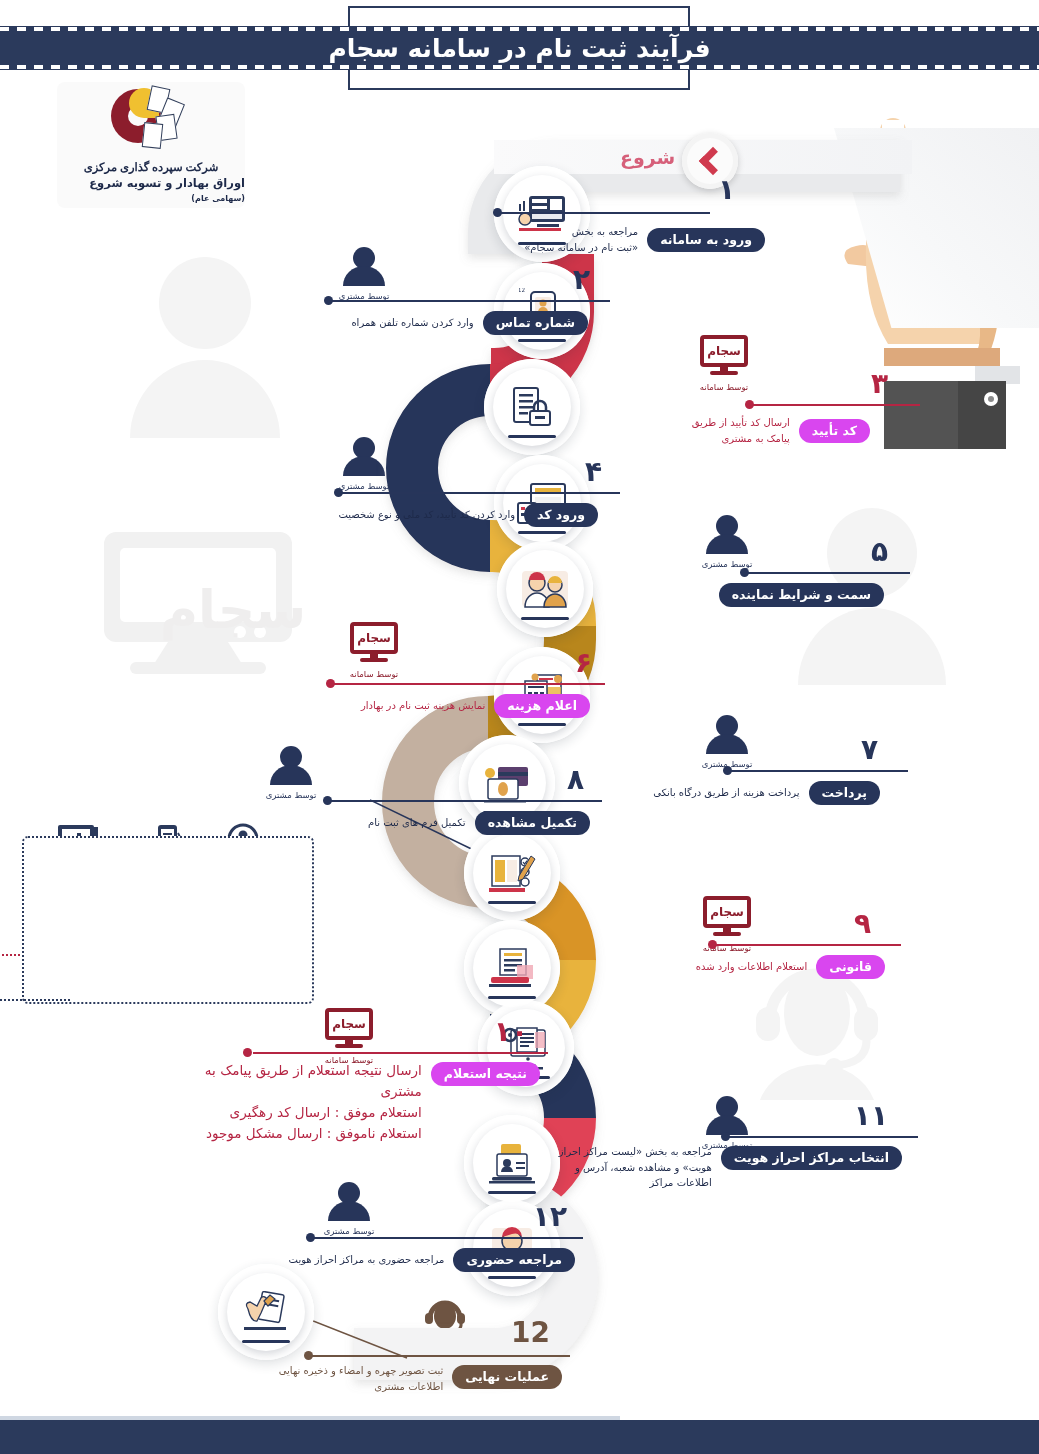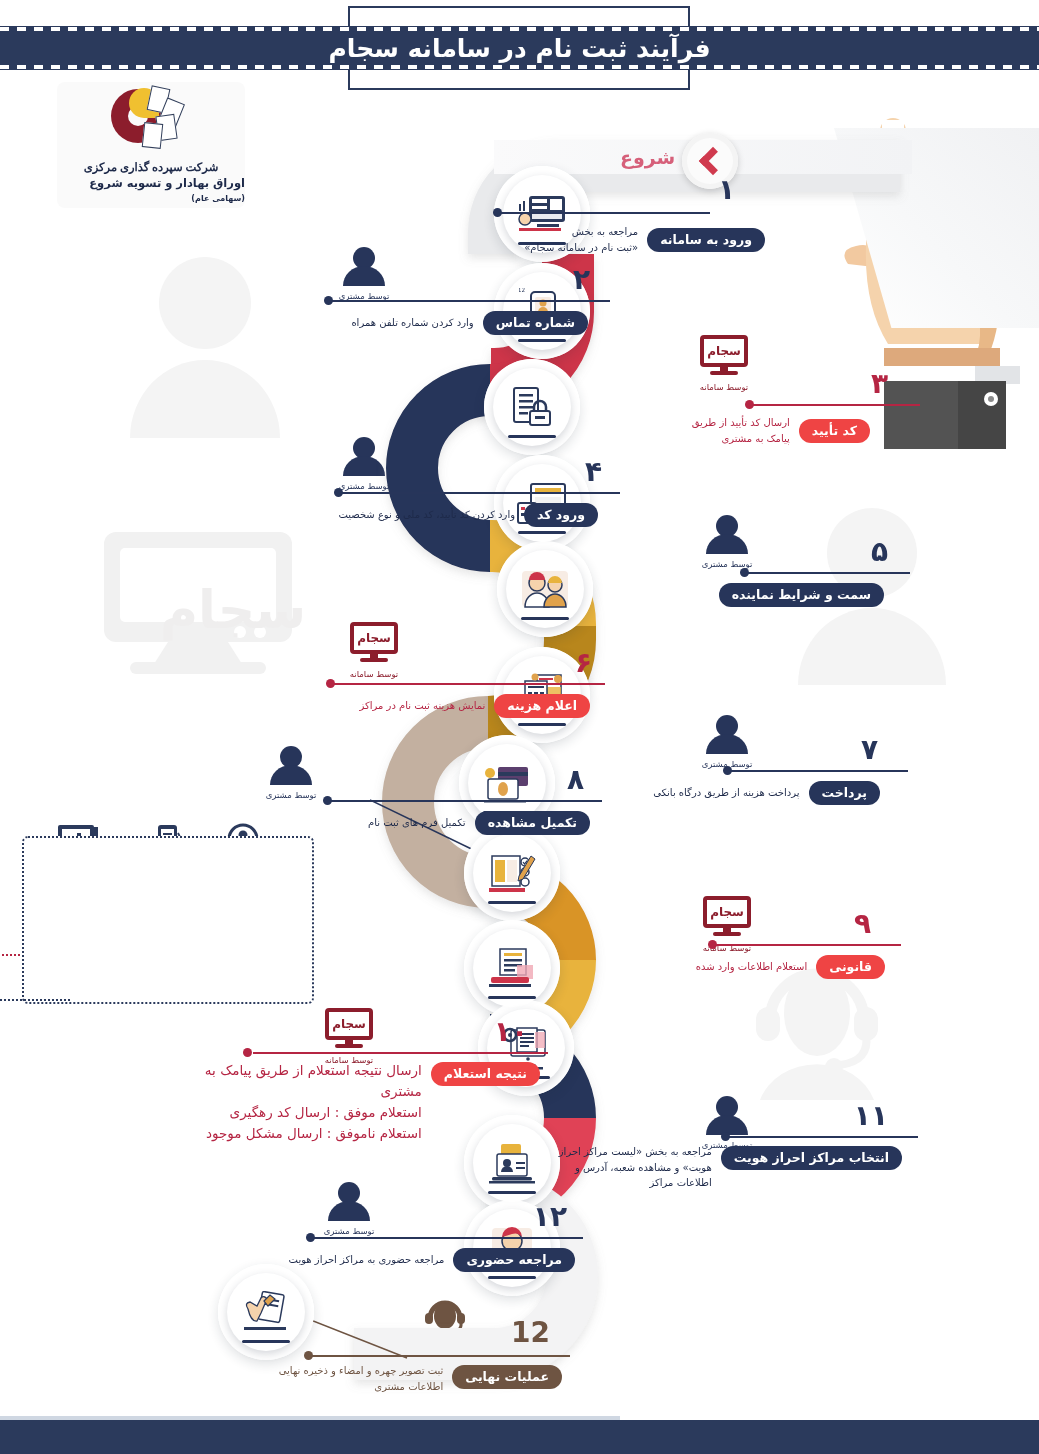--- a/index.html
+++ b/index.html
@@ -136,21 +136,21 @@
     direction:rtl; line-height:1;
   }
   .num.red   { color:#b52543; }
   .num.brown { color:#6e5442; }
 
   .badge {
     display:inline-block; padding:4px 13px 5px; border-radius:13px;
     background:#27355a; color:#fff; font-size:12.5px; font-weight:bold;
     white-space:nowrap; direction:rtl;
   }
-  .badge.red   { background:#ef4444; }
+  .badge.red   { background:#d946ef; }
   .badge.brown { background:#6e5442; }
 
   .desc {
     font-size:10px; color:#1e2a4a; line-height:1.55; direction:rtl; white-space:pre-line;
   }
   .desc.red { color:#b52543; }
 
   .row { display:flex; align-items:center; gap:9px; }
 
   
@@ -510,21 +510,21 @@
       <rect x="14" y="36" width="28" height="4" rx="2" fill="#8c1d2c"></rect>
     </svg>
     <div class="lbl">توسط سامانه</div>
   </div>
   <div class="step red" style="left:240px;top:683px;width:330px">
     <div class="connector" style="right:-35px;width:275px"></div>
     <div class="conn-dot" style="right:235px"></div>
     <div class="num red" style="right:-22px;top:-34px">۶</div>
     <div class="row" style="position:absolute;right:-20px;top:11px;justify-content:flex-start;white-space:nowrap">
       <span class="badge red">اعلام هزینه</span>
-      <span class="desc red">نمایش هزینه ثبت نام در مراکز</span>
+      <span class="desc red">نمایش هزینه ثبت نام در بهادار</span>
     </div>
   </div>
 
   <div class="node-ring" style="left:459px;top:735px"></div>
   <div class="node" style="left:468px;top:744px">
     <svg width="50" height="40">
       <rect x="16" y="4" width="30" height="19" rx="2" fill="#5b3f6e"></rect>
       <rect x="16" y="9" width="30" height="4" fill="#2b3a5c"></rect>
       <rect x="6" y="16" width="30" height="20" rx="2" fill="#fff" stroke="#2b3a5c" stroke-width="1.5"></rect>
       <ellipse cx="21" cy="26" rx="5" ry="7" fill="#e0a24c"></ellipse>

